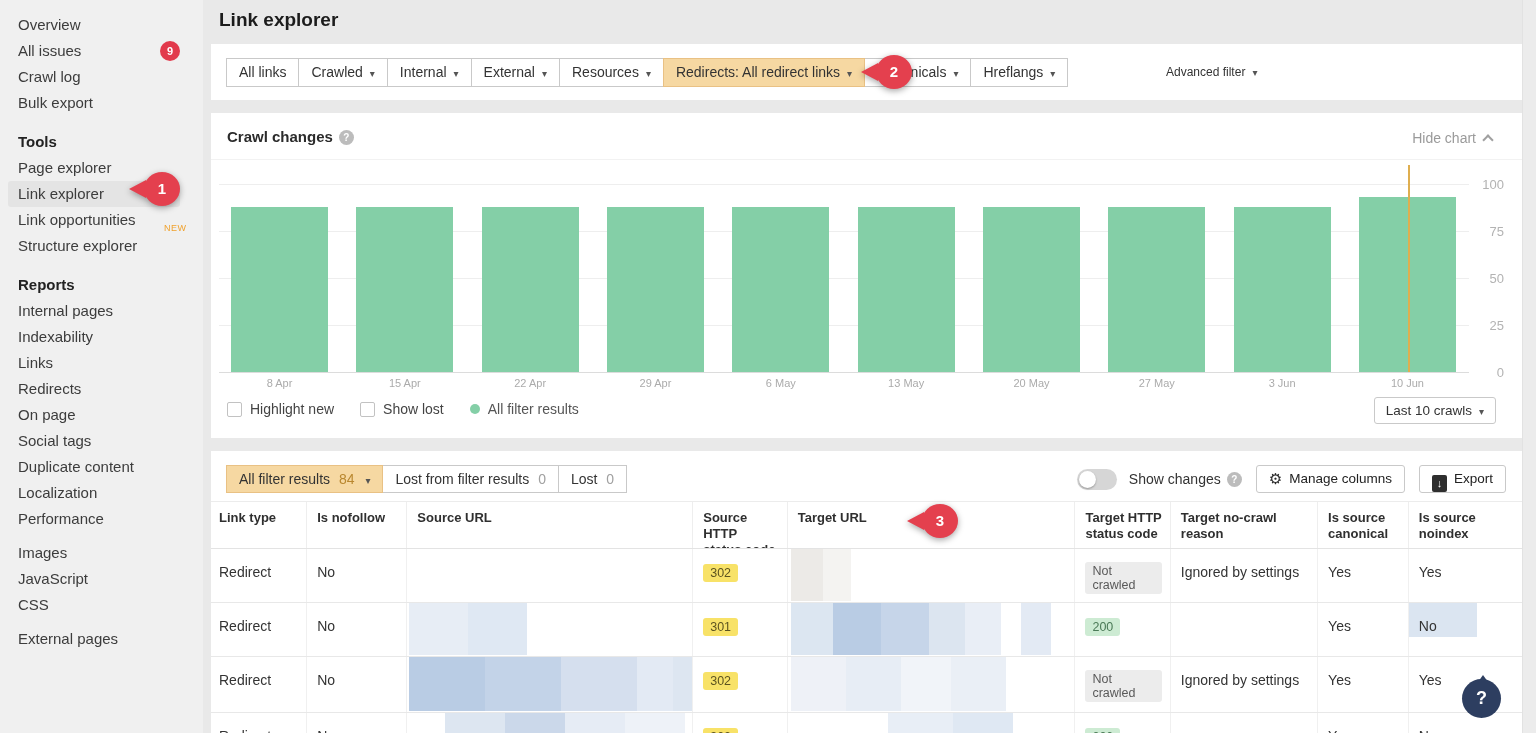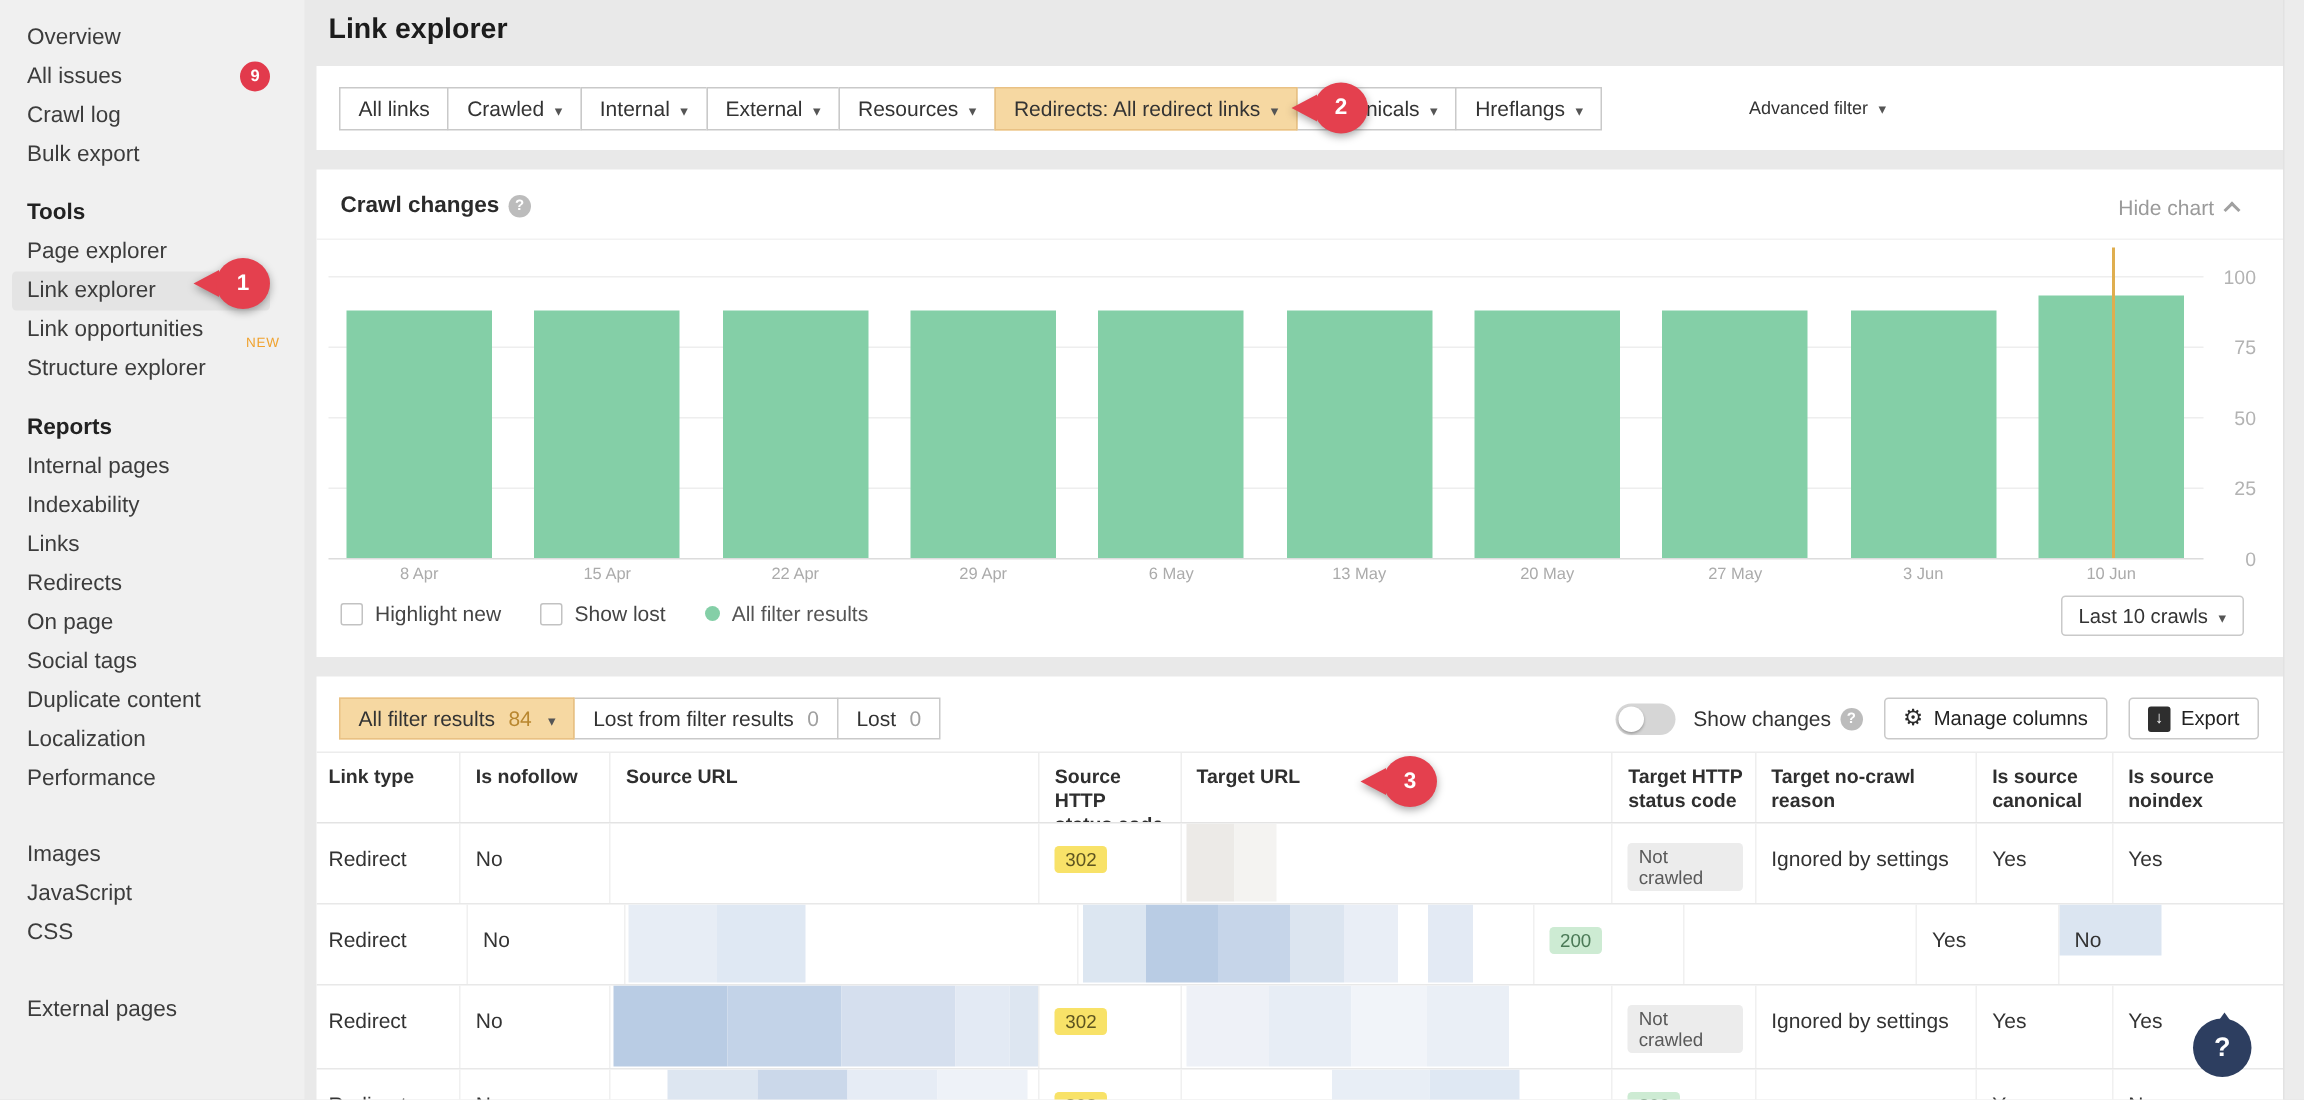--- a/index.html
+++ b/index.html
@@ -5,21 +5,21 @@
   * { margin:0; padding:0; box-sizing:border-box; }
   html,body { width:1536px; height:733px; overflow:hidden; background:#e9e9e9;
               font-family:"Liberation Sans", sans-serif; color:#333; }
   .stage { position:relative; width:1536px; height:733px; }
 
   
   .sidebar { position:absolute; left:0; top:0; width:203px; height:733px; background:#f0f0f0; }
   .snav { padding:12px 0 0 18px; font-size:15px; color:#3c3c3c; }
   .sitem { height:26px; line-height:26px; position:relative; cursor:pointer; white-space:nowrap; }
   .shead { font-weight:bold; color:#222; margin-top:13px; height:26px; line-height:26px; }
-  .sgap { margin-top:25px; }
+  .sgap { margin-top:8px; }
   .sitem.active { background:#e4e4e4; border-radius:3px; margin-left:-10px; padding-left:10px; width:172px; }
   .badge9 { position:absolute; left:142px; top:3px; width:20px; height:20px; border-radius:50%;
             background:#e23a4c; color:#fff; font-size:11px; font-weight:bold; text-align:center; line-height:20px; }
   .newbadge { position:absolute; left:146px; top:8px; font-size:9px; font-weight:normal; color:#f0a22e; letter-spacing:.5px; }
 
   
   .main { position:absolute; left:203px; top:0; width:1333px; height:733px; }
   .page-title { position:absolute; left:16px; top:9px; font-size:19px; font-weight:bold; color:#1c1c1c; }
   .panel { position:absolute; left:8px; right:14px; background:#fff; }
   .gutter { position:absolute; right:0; top:0; width:14px; height:733px; background:#ececec; border-left:1px solid #e2e2e2; }
@@ -66,21 +66,21 @@
          font-size:14px; color:#333; margin-left:-1px; white-space:nowrap; cursor:pointer; }
   .tab.orange { background:#f6d8a2; border-color:#e9c184; z-index:1; position:relative; }
   .tab .cnt { margin-left:5px; color:#a0a0a0; }
   .tab.orange .cnt { color:#b9872f; }
   .table-actions { position:absolute; right:16px; top:14px; display:flex; align-items:center; }
   .toggle { width:40px; height:21px; border-radius:11px; background:#d6d6d6; position:relative; margin-right:12px; cursor:pointer; }
   .toggle::after { content:""; position:absolute; left:2px; top:2px; width:17px; height:17px; border-radius:50%;
                    background:#fff; box-shadow:0 1px 2px rgba(0,0,0,.3); }
   .show-changes { font-size:14px; color:#333; }
   .action-btn { border:1px solid #c9c9c9; border-radius:3px; background:#fff; height:28px; line-height:26px;
-                padding:0 12px; font-size:13.5px; color:#222; margin-left:14px; display:flex; align-items:center; cursor:pointer; }
+                padding:0 12px; font-size:13.5px; color:#222; margin-left:14px; display:flex; align-items:flex-end; cursor:pointer; }
   .gear { font-size:15px; margin-right:7px; color:#2b2b2b; }
   .gear::after { content:"⚙"; }
   .dl-icon { width:15px; height:17px; background:#2e2e2e; border-radius:2px; color:#fff; font-size:11px;
              line-height:17px; text-align:center; margin-right:7px; }
   .dl-icon::after { content:"↓"; }
 
   .thead { position:absolute; left:0; right:0; top:50px; height:48px; border-top:1px solid #ececec;
            border-bottom:1px solid #e3e3e3; display:flex; font-size:13px; font-weight:bold; color:#2f2f2f; }
   .th { padding:8px 8px 0 10px; line-height:16px; border-left:1px solid #eeeeee; overflow:hidden; }
   .th:first-child { border-left:none; padding-left:8px; }
@@ -303,20 +303,21 @@
 
       <div class="trow" style="top:152px;height:54px">
         <div class="td c1">Redirect</div>
         <div class="td c2">No</div>
         <div class="td c3">
           <div class="mos" style="left:2px">
               <span style="width:59px;background:#e7edf5"></span>
               <span style="width:59px;background:#dfe8f3"></span>
             </div>
         </div>
+        <div class="td c4"><span class="badge y">301</span></div>
         <div class="td c5">
           <div class="mos" style="left:3px">
               <span style="width:42px;background:#dce6f1"></span>
               <span style="width:48px;background:#b9cce4"></span>
               <span style="width:48px;background:#c6d5e9"></span>
               <span style="width:36px;background:#dce5f0"></span>
               <span style="width:36px;background:#e9eef6"></span>
               <span style="width:20px;background:#fff"></span>
               <span style="width:30px;background:#e3eaf4"></span>
             </div>

